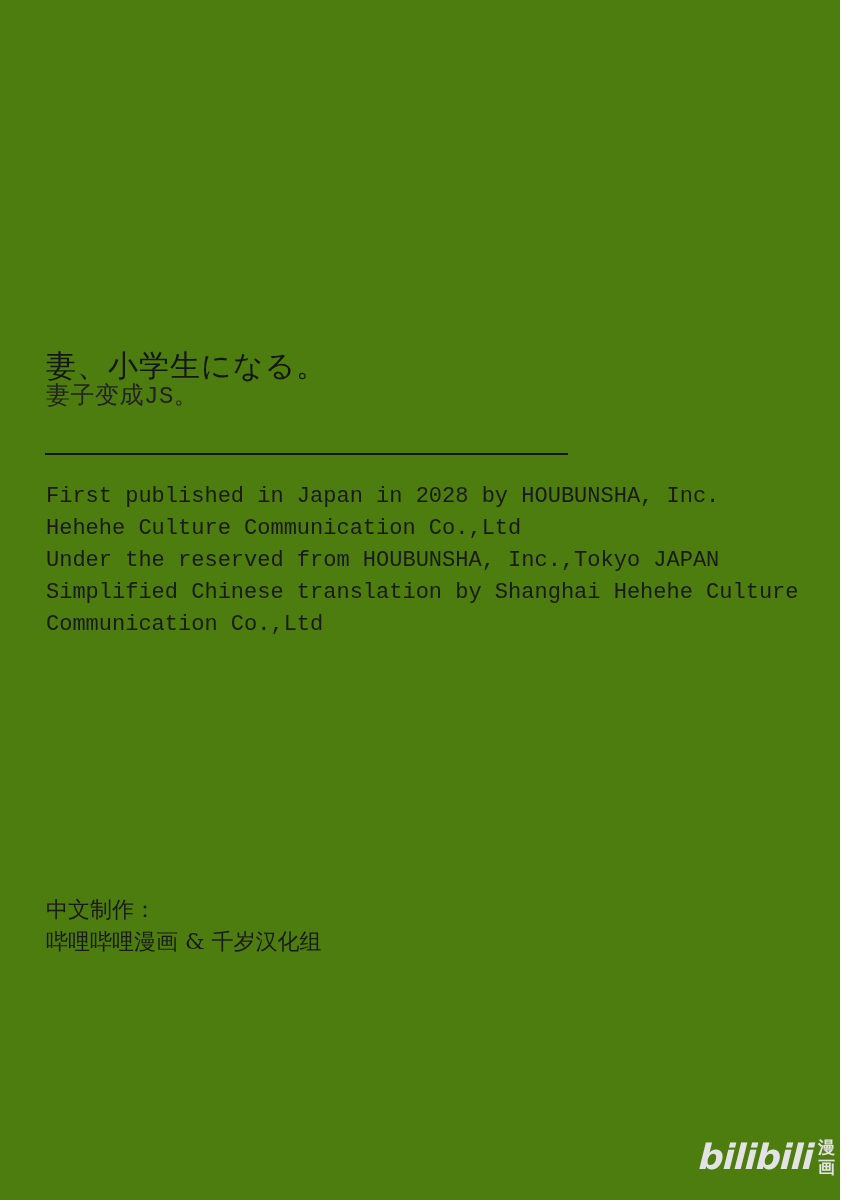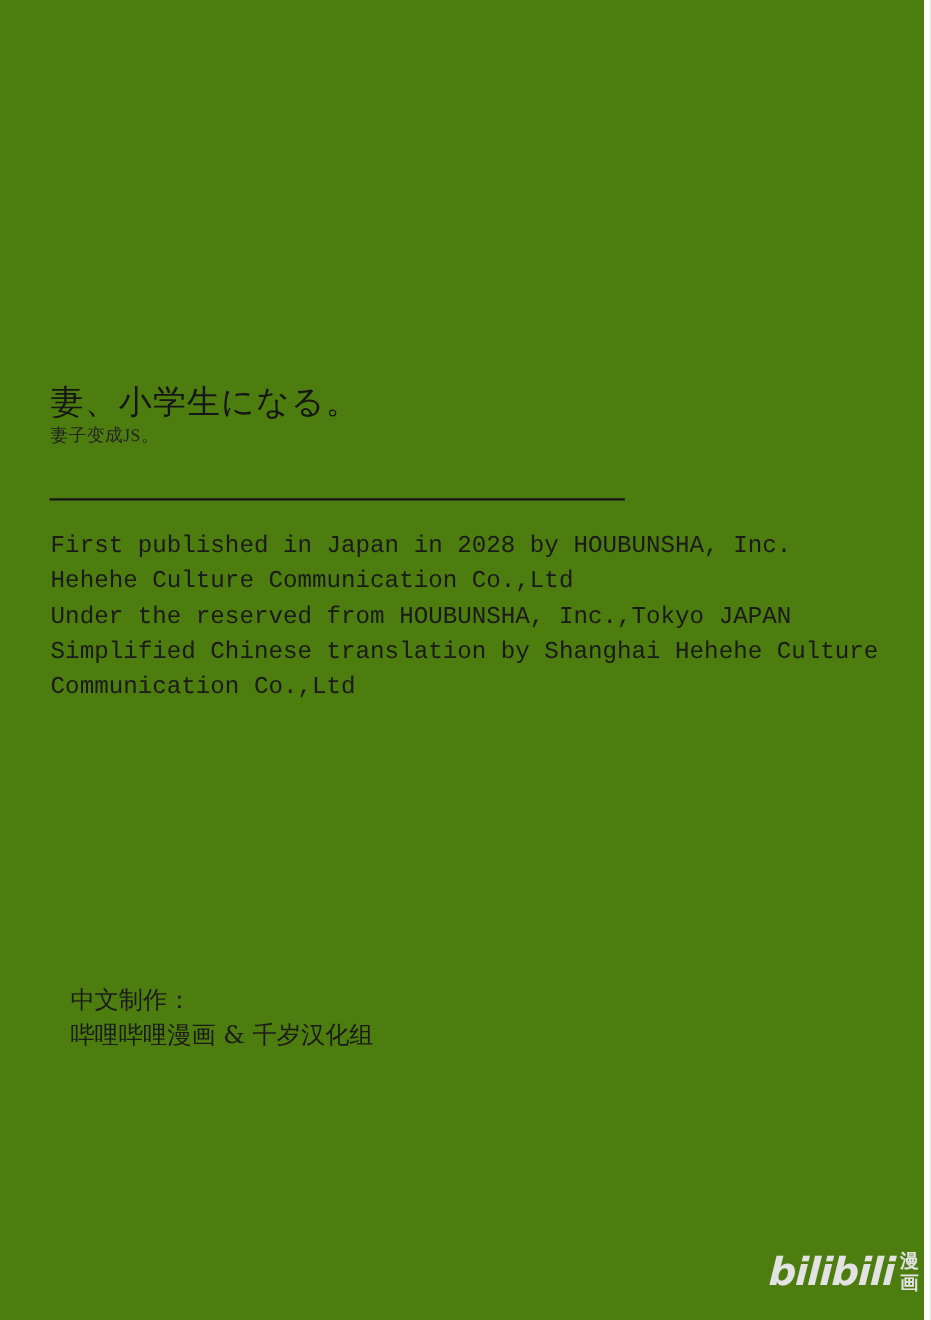--- a/index.html
+++ b/index.html
@@ -28,24 +28,24 @@
     letter-spacing: 1px;
     line-height: 36px;
     font-family: "DejaVu Serif", serif;
     color: #151515;
     white-space: nowrap;
   }
   .title-zh {
     position: absolute;
     left: 46px;
     top: 383px;
-    font-size: 16px;
+    font-size: 24px;
     line-height: 28px;
     letter-spacing: 0.5px;
-    font-family: Liberation Serif, serif;
+    font-family: Liberation Mono, monospace;
     color: #222222;
     white-space: nowrap;
   }
 
   
   .divider {
     position: absolute;
     left: 45px;
     top: 453px;
     width: 523px;
@@ -68,21 +68,20 @@
   
   .credits {
     position: absolute;
     left: 46px;
     top: 894px;
     font-family: "DejaVu Serif", serif;
     font-size: 22px;
     line-height: 32px;
     color: #1a1a1a;
     white-space: nowrap;
-    margin-left: 18px;
   }
 
   
   .watermark {
     position: absolute;
     left: 699px;
     top: 1133px;
     display: flex;
     align-items: flex-end;
     color: #e3e3e3;

